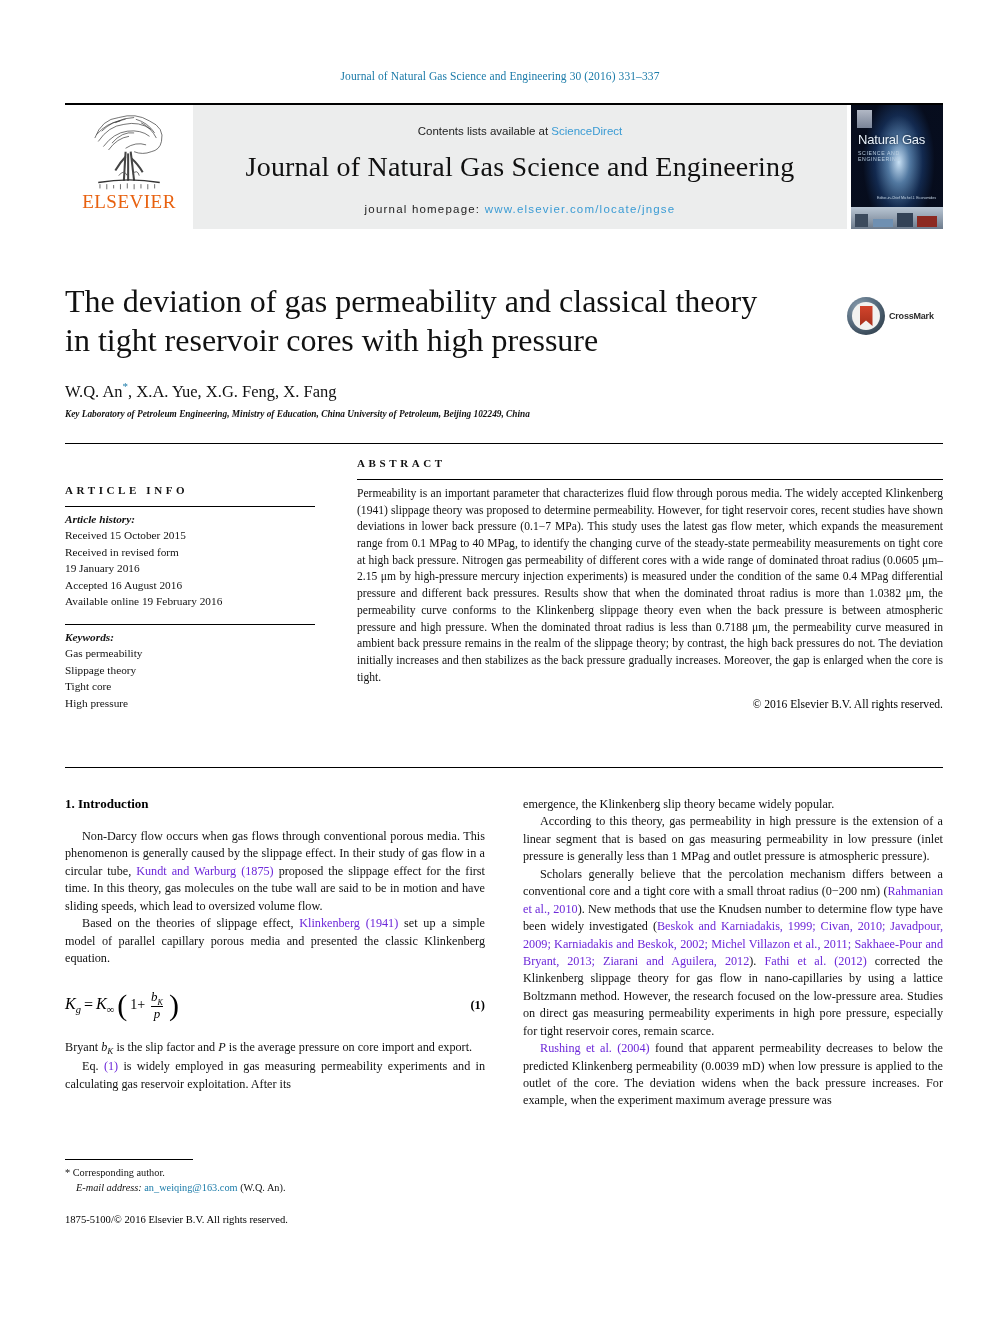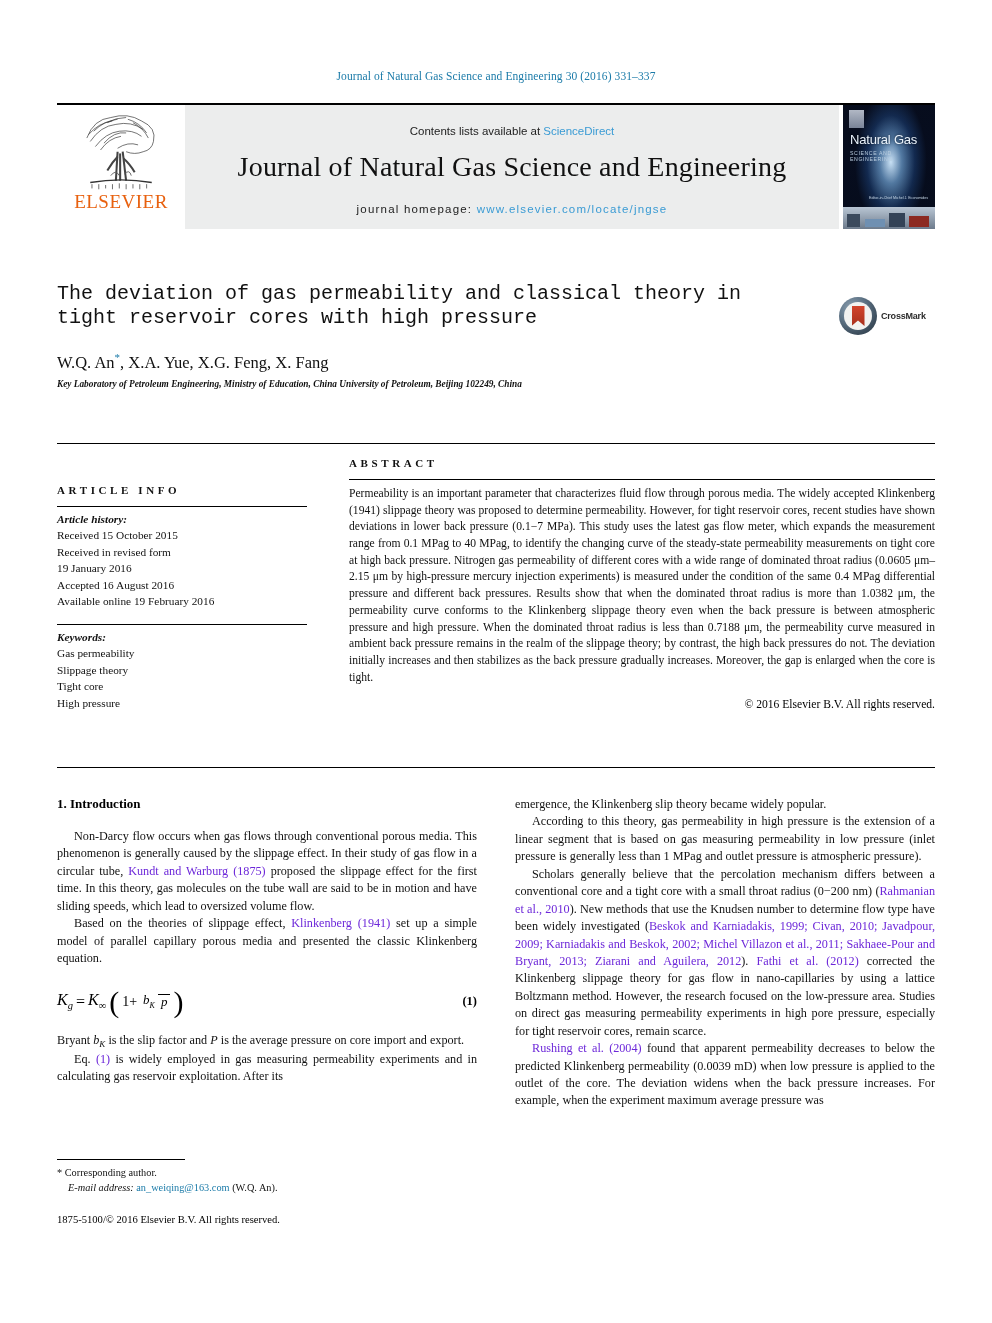--- a/index.html
+++ b/index.html
@@ -12,20 +12,21 @@
     height: 1323px;
     position: relative;
     font-family: "Liberation Serif", serif;
     color: #000;
     overflow: hidden;
   }
   .page {
     position: absolute;
     inset: 0;
     padding: 16px;
+    margin-left: 8px;
   }
 
   
   .running-head {
     position: absolute;
     top: 70px;
     left: 0;
     right: 0;
     text-align: center;
     font-size: 11.5px;
@@ -180,22 +181,22 @@
   .cover-strip .s4 { left: 66px; width: 20px; height: 11px; background:#8c2a22; }
 
   
   .title-block {
     position: absolute;
     top: 282px;
     left: 57px;
     width: 878px;
   }
   .paper-title {
-    font-family: Liberation Mono, monospace;
-    font-size: 20px;
+    font-family: Liberation Serif, serif;
+    font-size: 32px;
     line-height: 1.22;
     color: #111;
     width: 700px;
     font-weight: 400;
   }
   .authors {
     margin-top: 20px;
     font-family: "Liberation Serif", serif;
     font-size: 16.5px;
     color: #111;
@@ -361,20 +362,21 @@
   }
   .eq-math .sub { font-size: 10.5px; vertical-align: sub; font-style: italic; }
   .eq-paren {
     font-size: 30px;
     font-style: normal;
     line-height: 0.8;
     font-weight: 300;
   }
   .frac {
     display: inline-flex;
+    flex-direction: column;
     align-items: center;
     vertical-align: middle;
     font-size: 13px;
     line-height: 1.05;
   }
   .frac .num { padding: 0 3px; }
   .frac .den { padding: 0 3px; border-top: 1px solid #000; }
   .eq-num { font-size: 12.5px; font-weight: bold; font-style: normal; }
 
   

